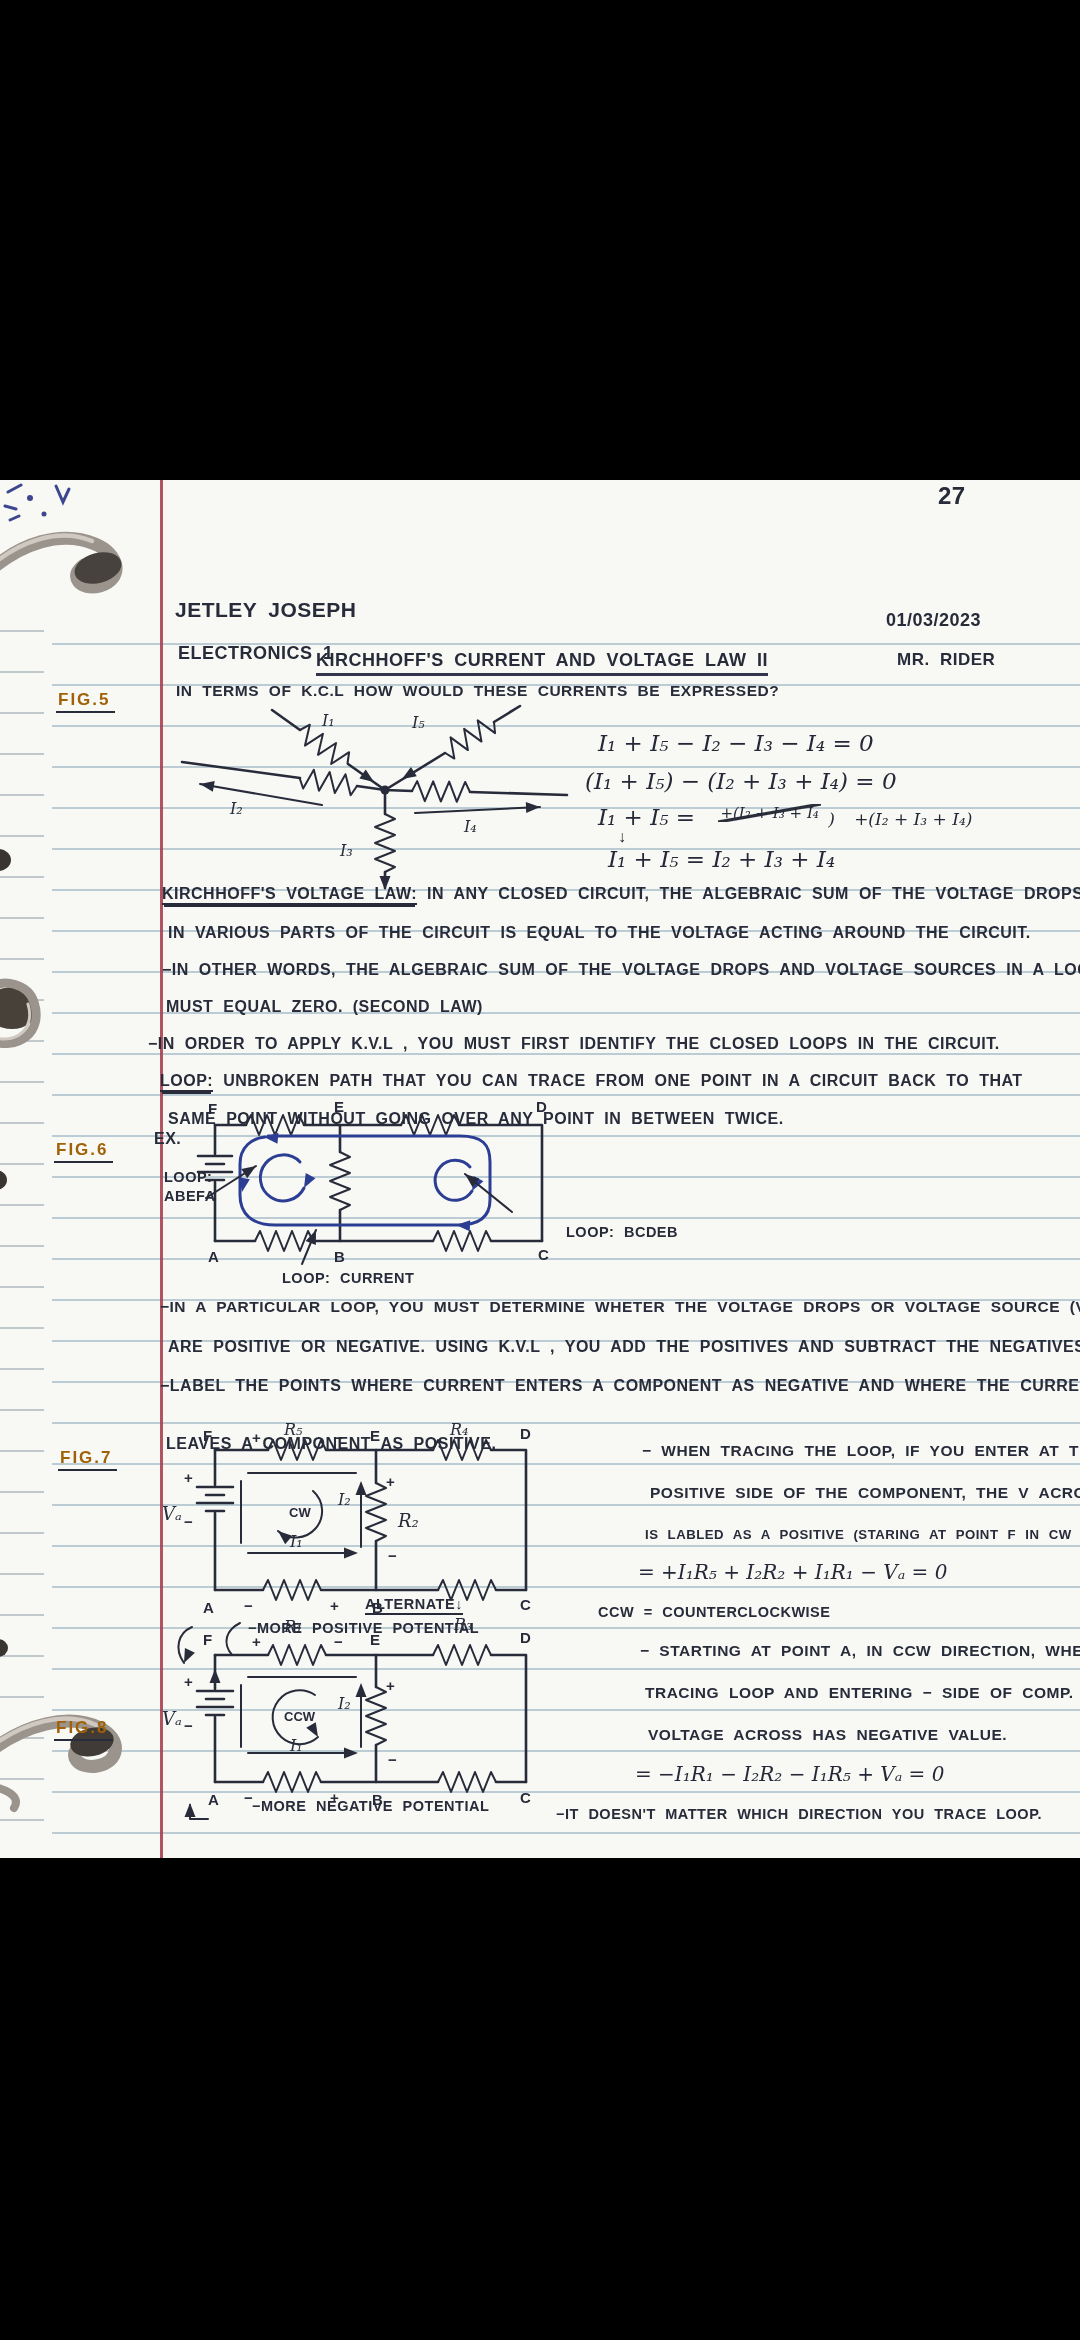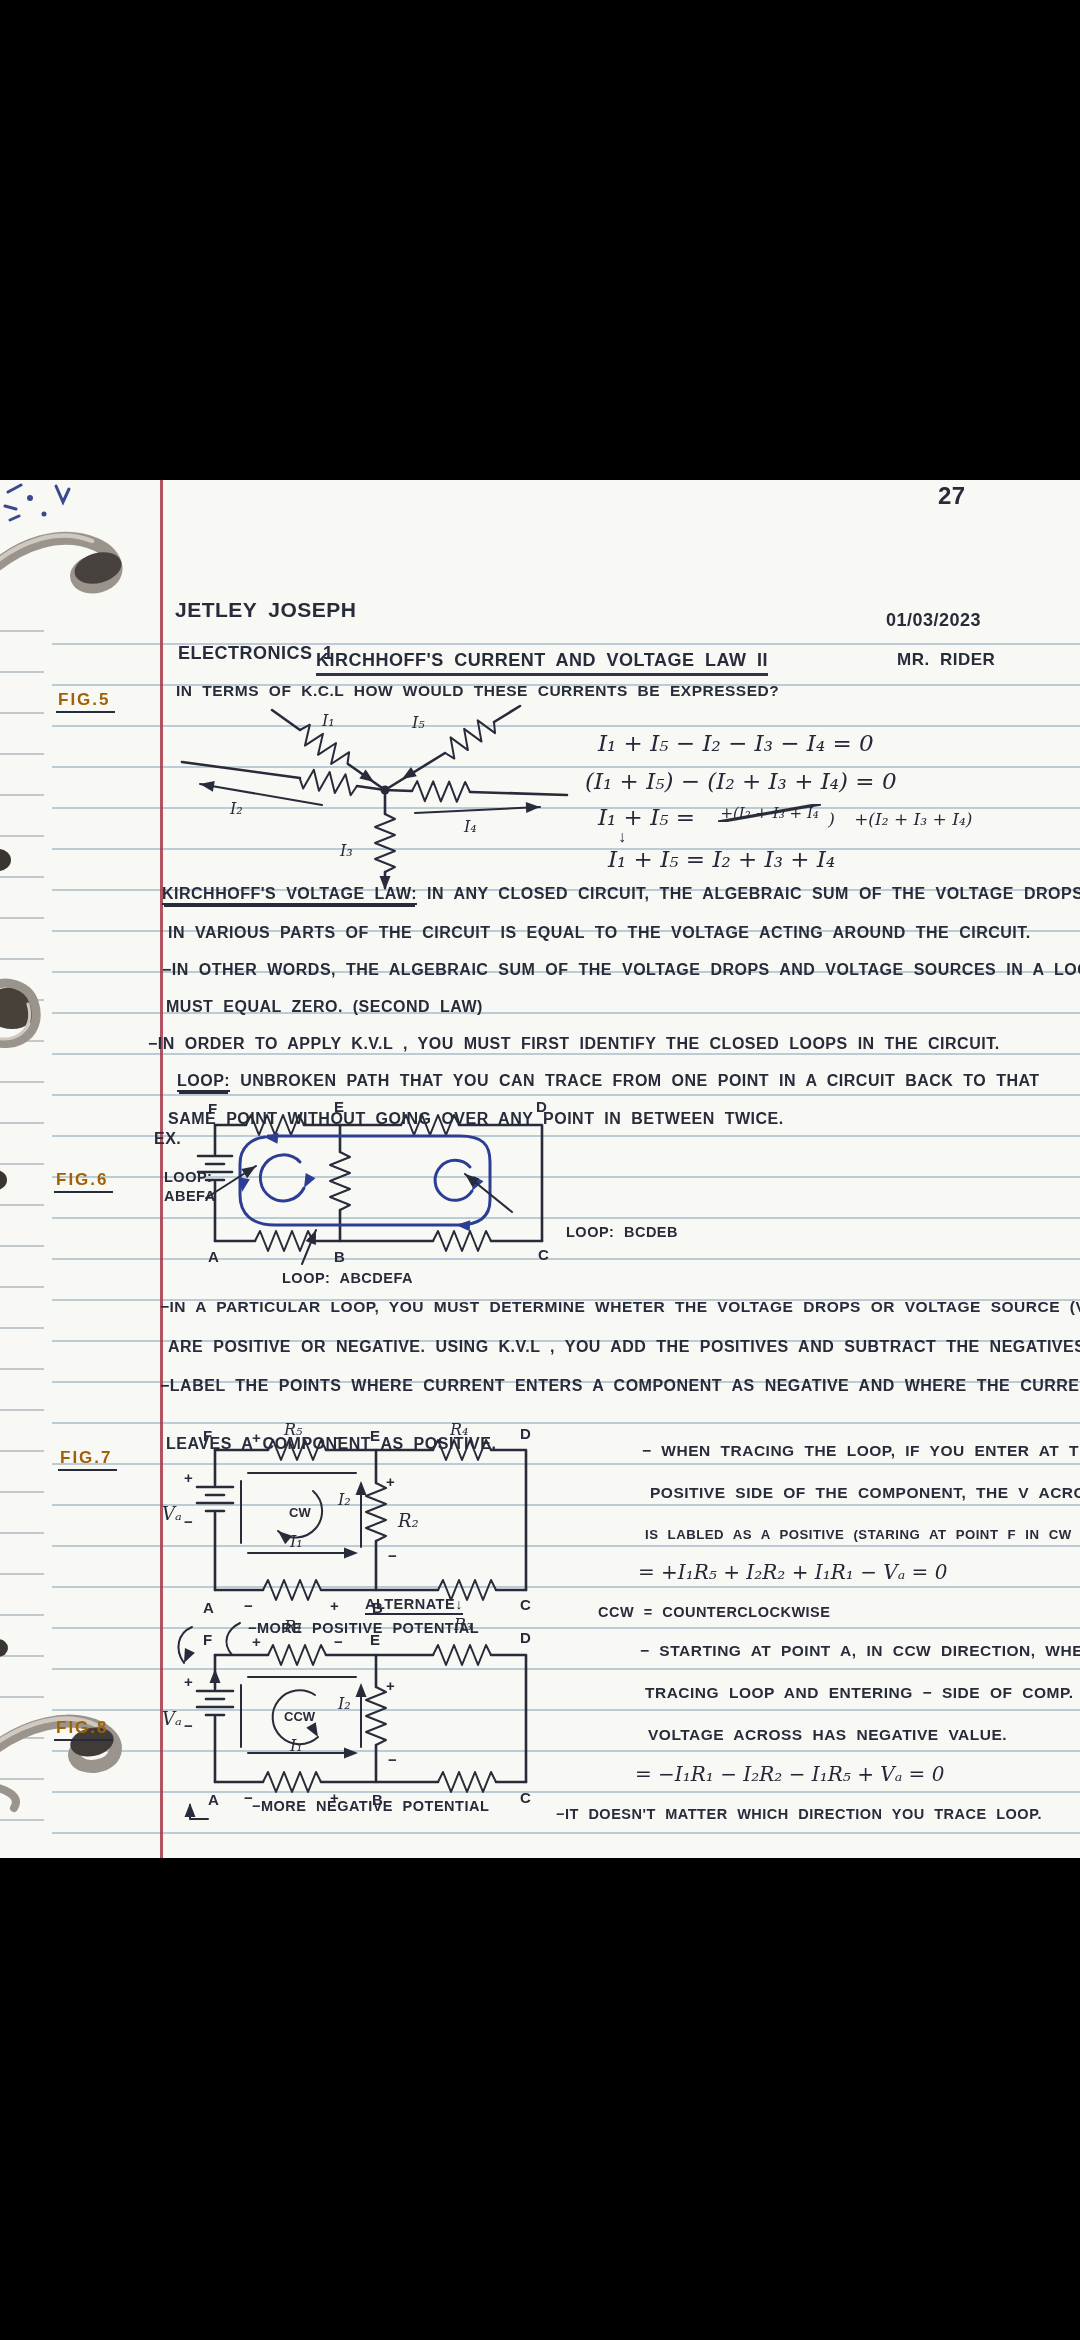--- a/index.html
+++ b/index.html
@@ -147,28 +147,28 @@
     <div class="abs eqf" style="left:608px;top:366px;font-size:23px;">I₁ + I₅ = I₂ + I₃ + I₄</div>
 
     <div class="abs hw" style="left:162px;top:405px;">
       <span class="dd">KIRCHHOFF'S VOLTAGE LAW:</span>
       <span>IN ANY CLOSED CIRCUIT, THE ALGEBRAIC SUM OF THE VOLTAGE DROPS</span>
     </div>
     <div class="abs hw" style="left:168px;top:444px;">IN VARIOUS PARTS OF THE CIRCUIT IS EQUAL TO THE VOLTAGE ACTING AROUND THE CIRCUIT.</div>
     <div class="abs hw" style="left:162px;top:481px;">−IN OTHER WORDS, THE ALGEBRAIC SUM OF THE VOLTAGE DROPS AND VOLTAGE SOURCES IN A LOOP</div>
     <div class="abs hw" style="left:166px;top:518px;">MUST EQUAL ZERO. (SECOND LAW)</div>
     <div class="abs hw" style="left:148px;top:555px;text-align:center;">−IN ORDER TO APPLY K.V.L , YOU MUST FIRST IDENTIFY THE CLOSED LOOPS IN THE CIRCUIT.</div>
-    <div class="abs hw" style="left:144px;top:592px;padding-left:33px;">
+    <div class="abs hw" style="left:160px;top:592px;">
       <span class="dd">LOOP:</span>
       <span>UNBROKEN PATH THAT YOU CAN TRACE FROM ONE POINT IN A CIRCUIT BACK TO THAT</span>
     </div>
     <div class="abs hw" style="left:168px;top:630px;">SAME POINT WITHOUT GOING OVER ANY POINT IN BETWEEN TWICE.</div>
     <div class="abs hw" style="left:154px;top:650px;">EX.</div>
 
-    <div class="abs figl" style="left:54px;top:660px;margin-top:30px;">FIG.6</div>
+    <div class="abs figl" style="left:54px;top:660px;">FIG.6</div>
     <svg class="abs" style="left:160px;top:612px;" width="430" height="205" viewBox="0 0 430 205">
       <g>
         <path class="wire" d="M55,33 H86"></path>
           <use href="#zz" class="wire thin" transform="translate(86,33)"></use>
         <path class="wire" d="M144,33 H241"></path>
           <use href="#zz" class="wire thin" transform="translate(241,33)"></use>
         <path class="wire" d="M299,33 H382 V149"></path>
         <path class="wire" d="M55,149 H95"></path>
           <use href="#zz" class="wire thin" transform="translate(95,149)"></use>
         <path class="wire" d="M153,149 H273"></path>
@@ -205,21 +205,21 @@
       <text x="376" y="20">D</text>
       <text x="48" y="170">A</text>
       <text x="174" y="170">B</text>
       <text x="378" y="168">C</text>
     </svg>
     <div class="abs hw hw-sm" style="left:164px;top:688px;line-height:19px;">
       <div>LOOP:</div>
       <div>ABEFA</div>
     </div>
     <div class="abs hw hw-sm" style="left:566px;top:744px;">LOOP: BCDEB</div>
-    <div class="abs hw hw-sm" style="left:282px;top:790px;">LOOP: ABCDEFA</div>
+    <div class="abs hw hw-sm" style="left:282px;top:790px;">LOOP: CURRENT</div>
 
     <div class="abs hw" style="left:160px;top:818px;font-size:15.5px;">−IN A PARTICULAR LOOP, YOU MUST DETERMINE WHETER THE VOLTAGE DROPS OR VOLTAGE SOURCE (VOLTAGE VALUES)</div>
     <div class="abs hw" style="left:168px;top:858px;">ARE POSITIVE OR NEGATIVE. USING K.V.L , YOU ADD THE POSITIVES AND SUBTRACT THE NEGATIVES.</div>
     <div class="abs hw" style="left:160px;top:897px;">−LABEL THE POINTS WHERE CURRENT ENTERS A COMPONENT AS NEGATIVE AND WHERE THE CURRENT</div>
     <div class="abs hw" style="left:166px;top:932px;margin-top:23px;">LEAVES A COMPONENT AS POSITIVE.</div>
 
     <div class="abs figl" style="left:58px;top:968px;">FIG.7</div>
     <svg class="abs" style="left:148px;top:945px;" width="520" height="235" viewBox="0 0 520 235">
       <g>
         <path class="wire" d="M67,25 H120"></path>

